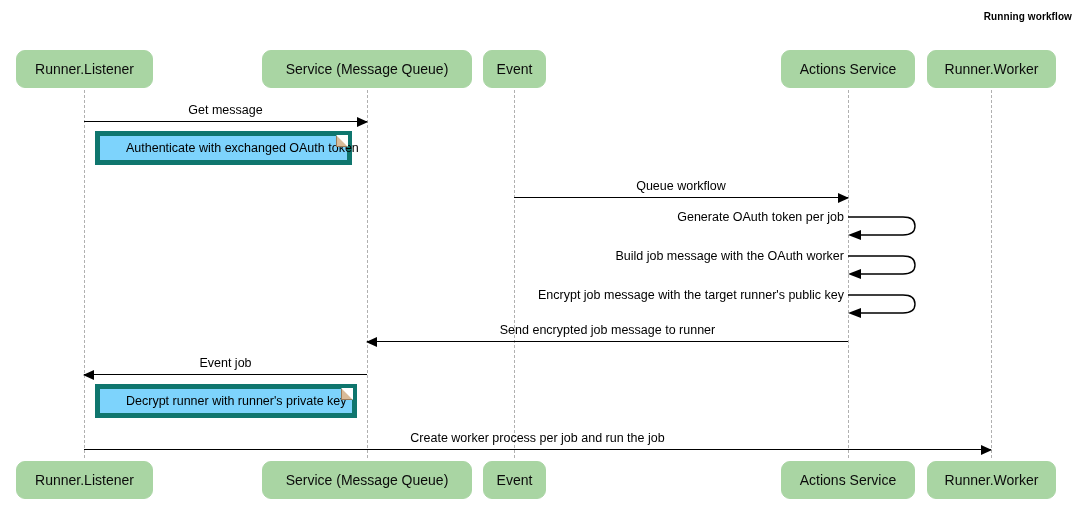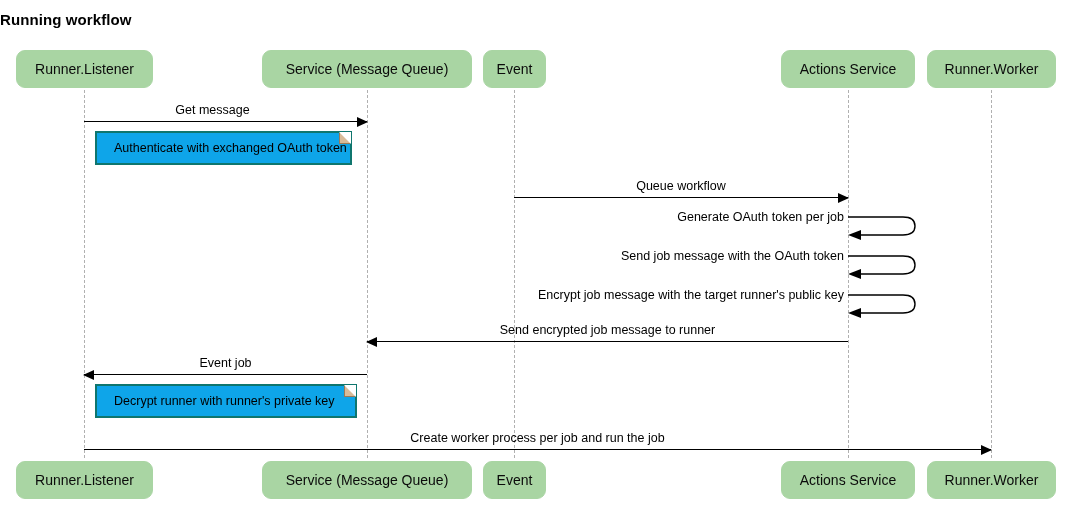--- a/index.html
+++ b/index.html
@@ -21,22 +21,22 @@
     width: 1072px;
     height: 523px;
   }
 
   
   .title {
     position: absolute;
     left: 0;
     top: 11px;
     width: 1072px;
-    text-align: left;
-    font-size: 15px;
+    text-align: right;
+    font-size: 10px;
     font-weight: bold;
     color: #000;
     letter-spacing: 0.1px;
   }
 
   
   .lifeline {
     position: absolute;
     width: 0;
     border-left: 1px dashed #b0b0b0;
@@ -101,27 +101,27 @@
     font-size: 12.5px;
     white-space: nowrap;
     text-align: right;
     color: #000;
     line-height: 14px;
   }
 
   
   .note {
     position: absolute;
-    background: #0ea5e9;
-    border: 2px solid #0f766e;
+    background: #7dd3fc;
+    border: 5px solid #0f766e;
     font-size: 12.5px;
     color: #000;
     display: flex;
     align-items: center;
-    padding: 0 17px;
+    padding: 0 26px;
     white-space: nowrap;
   }
   .note .fold {
     position: absolute;
     top: 0;
     right: 0;
     width: 11px;
     height: 11px;
     background: #d9bb99;
     border-left: 1px solid #9a7a58;
@@ -176,21 +176,21 @@
   <div class="participant" style="left:483px; top:461px; width:63px;">
     <span>Event</span>
   </div>
   <div class="participant" style="left:781px; top:461px; width:134px;">
     <span>Actions Service</span>
   </div>
   <div class="participant" style="left:927px; top:461px; width:129px;">
     <span>Runner.Worker</span>
   </div>
 
-  <div class="msg-label" style="left:71px; top:103px; width:283px;">Get message</div>
+  <div class="msg-label" style="left:84px; top:103px; width:283px;">Get message</div>
   <div class="msg" style="left:84px; top:121px; width:283px;">
     <span class="arrowhead right"></span>
   </div>
 
   <div class="note" style="left:95px; top:131px; width:257px; height:34px;">
     <span>Authenticate with exchanged OAuth token</span>
     <span class="fold"></span>
   </div>
 
   <div class="msg-label" style="left:514px; top:179px; width:334px;">Queue workflow</div>
@@ -199,21 +199,21 @@
   </div>
 
   <div class="selfloop-label" style="left:548px; top:210px; width:296px;">Generate OAuth token per job</div>
   <div class="selfloop" style="left:848px; top:216px;">
     <svg width="80" height="28" viewBox="0 0 80 28">
       <path d="M0,1 L55,1 Q67,1 67,10 Q67,19 55,19 L12,19" fill="none" stroke="#000" stroke-width="1.4"></path>
       <polygon points="13,14 0,19 13,24" fill="#000"></polygon>
     </svg>
   </div>
 
-  <div class="selfloop-label" style="left:504px; top:249px; width:340px;">Send job message with the OAuth token</div>
+  <div class="selfloop-label" style="left:504px; top:249px; width:340px;">Build job message with the OAuth worker</div>
   <div class="selfloop" style="left:848px; top:255px;">
     <svg width="80" height="28" viewBox="0 0 80 28">
       <path d="M0,1 L55,1 Q67,1 67,10 Q67,19 55,19 L12,19" fill="none" stroke="#000" stroke-width="1.4"></path>
       <polygon points="13,14 0,19 13,24" fill="#000"></polygon>
     </svg>
   </div>
 
   <div class="selfloop-label" style="left:444px; top:288px; width:400px;">Encrypt job message with the target runner's public key</div>
   <div class="selfloop" style="left:848px; top:294px;">
     <svg width="80" height="28" viewBox="0 0 80 28">

